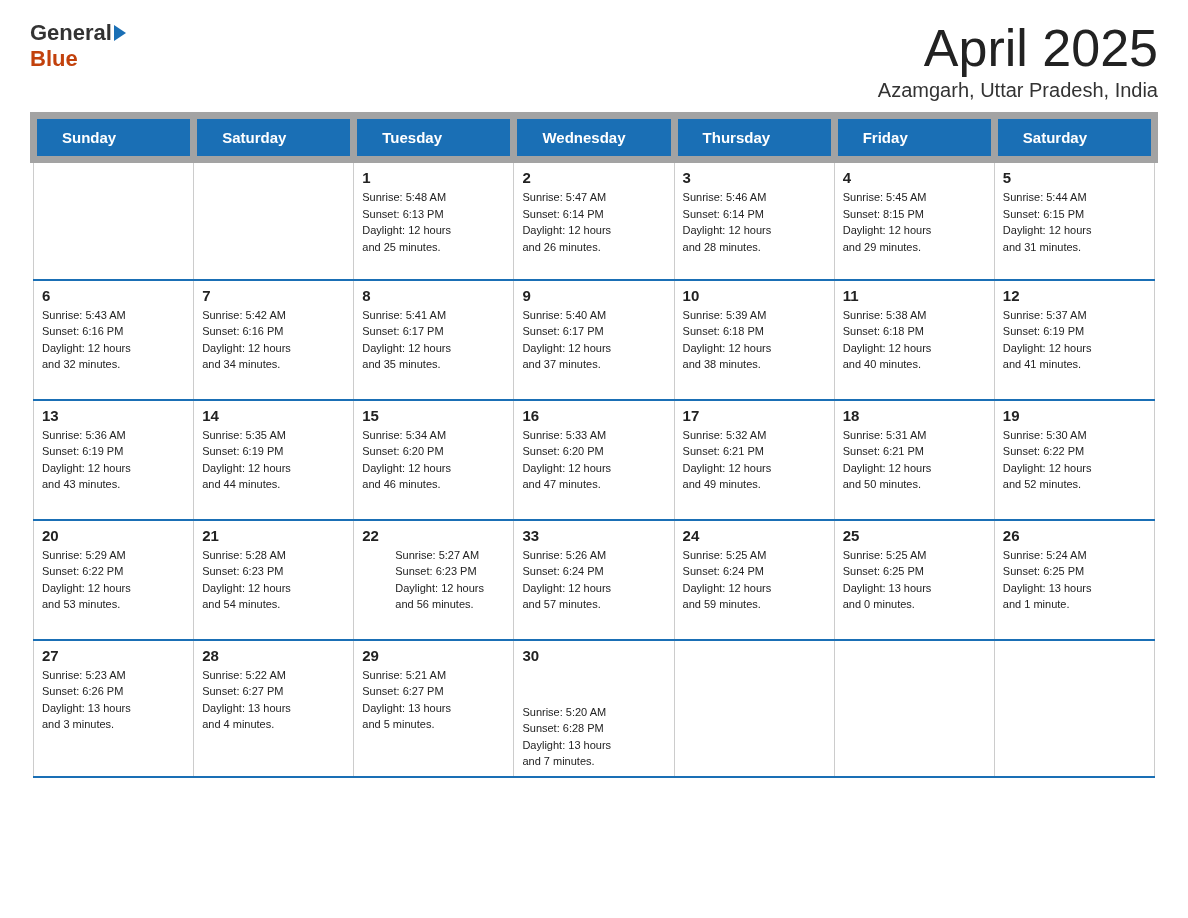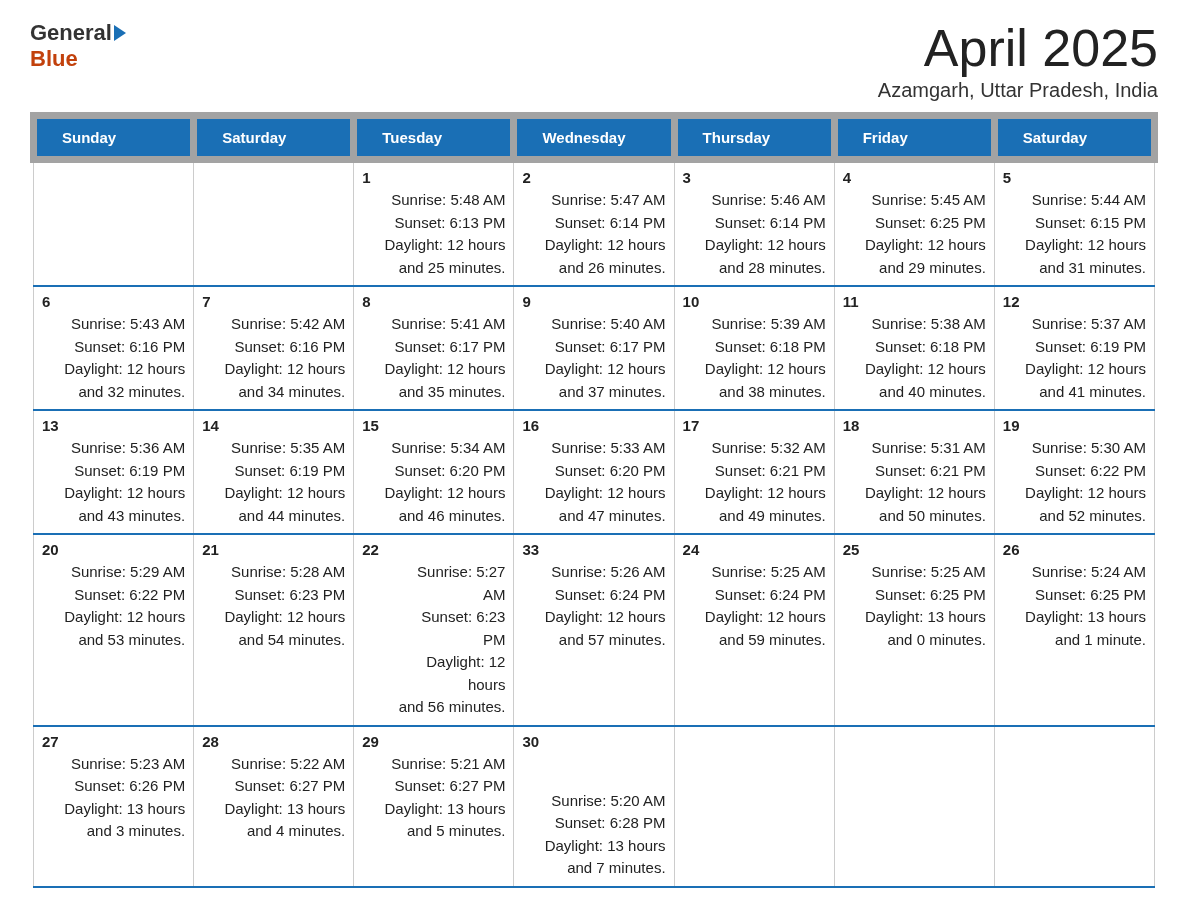--- a/index.html
+++ b/index.html
@@ -78,24 +78,23 @@
       border-bottom: 2px solid #1a6fb5;
     }
     .day-number {
       font-size: 15px;
       font-weight: 600;
       color: #222;
       display: block;
       margin-bottom: 3px;
     }
     .day-info {
-      font-size: 15px;
+      font-size: 11px;
       color: #222;
       line-height: 1.5;
-      text-align: right;
     }
     .empty-cell {
       background: #fff;
     }
   </style>
 </head>
 <body>
 
 <div class="header">
   <div class="logo">
@@ -146,21 +145,21 @@
         <td>
           <span class="day-number">3</span>
           <div class="day-info" style="white-space: pre-line;">Sunrise: 5:46 AM
 Sunset: 6:14 PM
 Daylight: 12 hours
 and 28 minutes.</div>
         </td>
         <td>
           <span class="day-number">4</span>
           <div class="day-info" style="white-space: pre-line;">Sunrise: 5:45 AM
-Sunset: 6:25 PM
+Sunset: 8:15 PM
 Daylight: 12 hours
 and 29 minutes.</div>
         </td>
         <td>
           <span class="day-number">5</span>
           <div class="day-info" style="white-space: pre-line;">Sunrise: 5:44 AM
 Sunset: 6:15 PM
 Daylight: 12 hours
 and 31 minutes.</div>
         </td>

